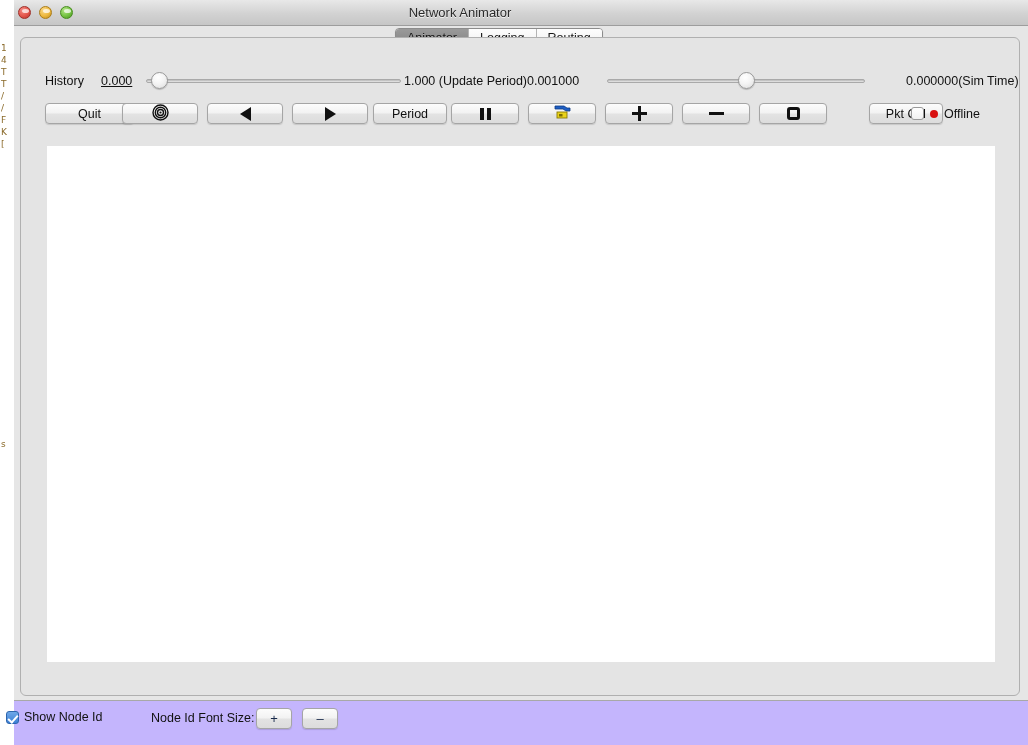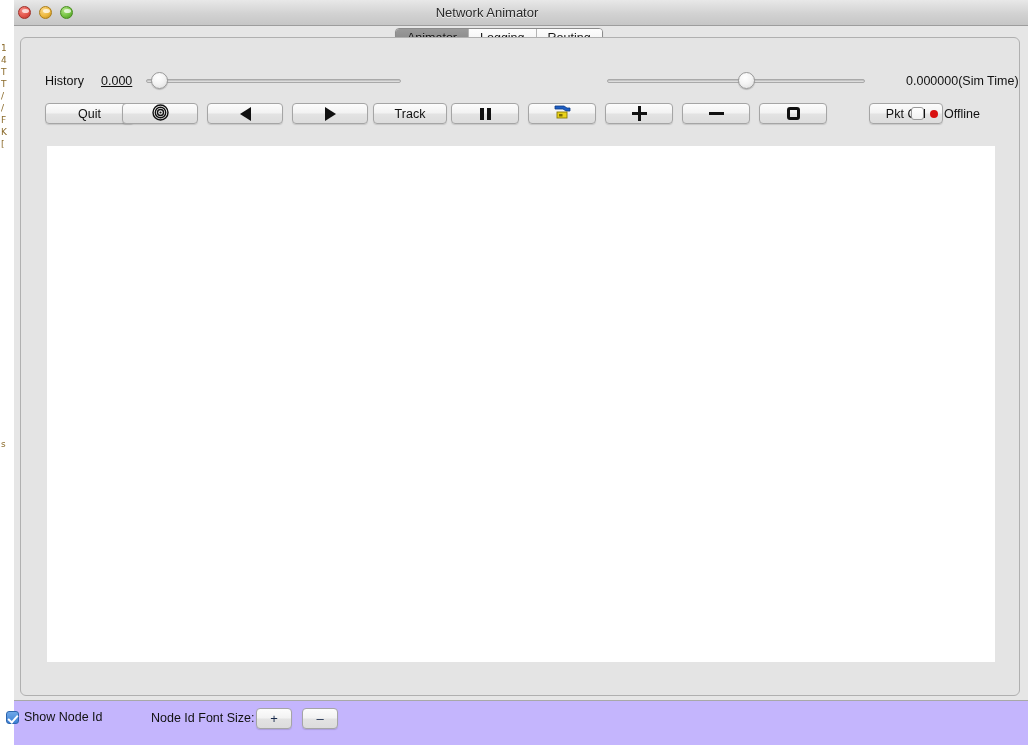--- a/index.html
+++ b/index.html
@@ -57,21 +57,20 @@
   }
   #title-text {
     position: absolute;
     left: 0; top: 0;
     width: 892px;
     line-height: 25px;
     text-align: center;
     font-size: 13px;
     color: #2b2b2b;
     text-shadow: 0 1px 0 rgba(255,255,255,0.75);
-    margin-left: 27px;
   }
   .traffic-lights {
     position: absolute;
     left: 4px;
     top: 6px;
     display: flex;
     gap: 8px;
   }
   .light {
     width: 13px; height: 13px;
@@ -432,20 +431,21 @@
 
     <div id="slider-row">
       <div class="slider-label" id="label-history">History</div>
       <div class="slider-label" id="label-history-val">0.000</div>
 
       <div class="slider" id="slider-history">
         <div class="track"></div>
         <div class="thumb"></div>
       </div>
 
+      <div class="slider-label" id="label-mid">1.000  (Update Period)0.001000</div>
 
       <div class="slider" id="slider-period">
         <div class="track"></div>
         <div class="thumb"></div>
       </div>
 
       <div class="slider-label" id="label-simtime">0.000000(Sim Time)</div>
     </div>
 
     <div id="button-row">
@@ -464,21 +464,21 @@
       </div>
 
       <div class="tbtn" style="left:186px;width:76px;">
         <span class="tri-left"></span>
       </div>
 
       <div class="tbtn" style="left:271px;width:76px;">
         <span class="tri-right"></span>
       </div>
 
-      <div class="tbtn" style="left:352px;width:74px;">Track</div>
+      <div class="tbtn" style="left:352px;width:74px;">Period</div>
 
       <div class="tbtn" style="left:430px;width:68px;">
         <span class="pause-ico">
             <i></i>
             <i></i>
           </span>
       </div>
 
       <div class="tbtn" style="left:507px;width:68px;">
         <span>

